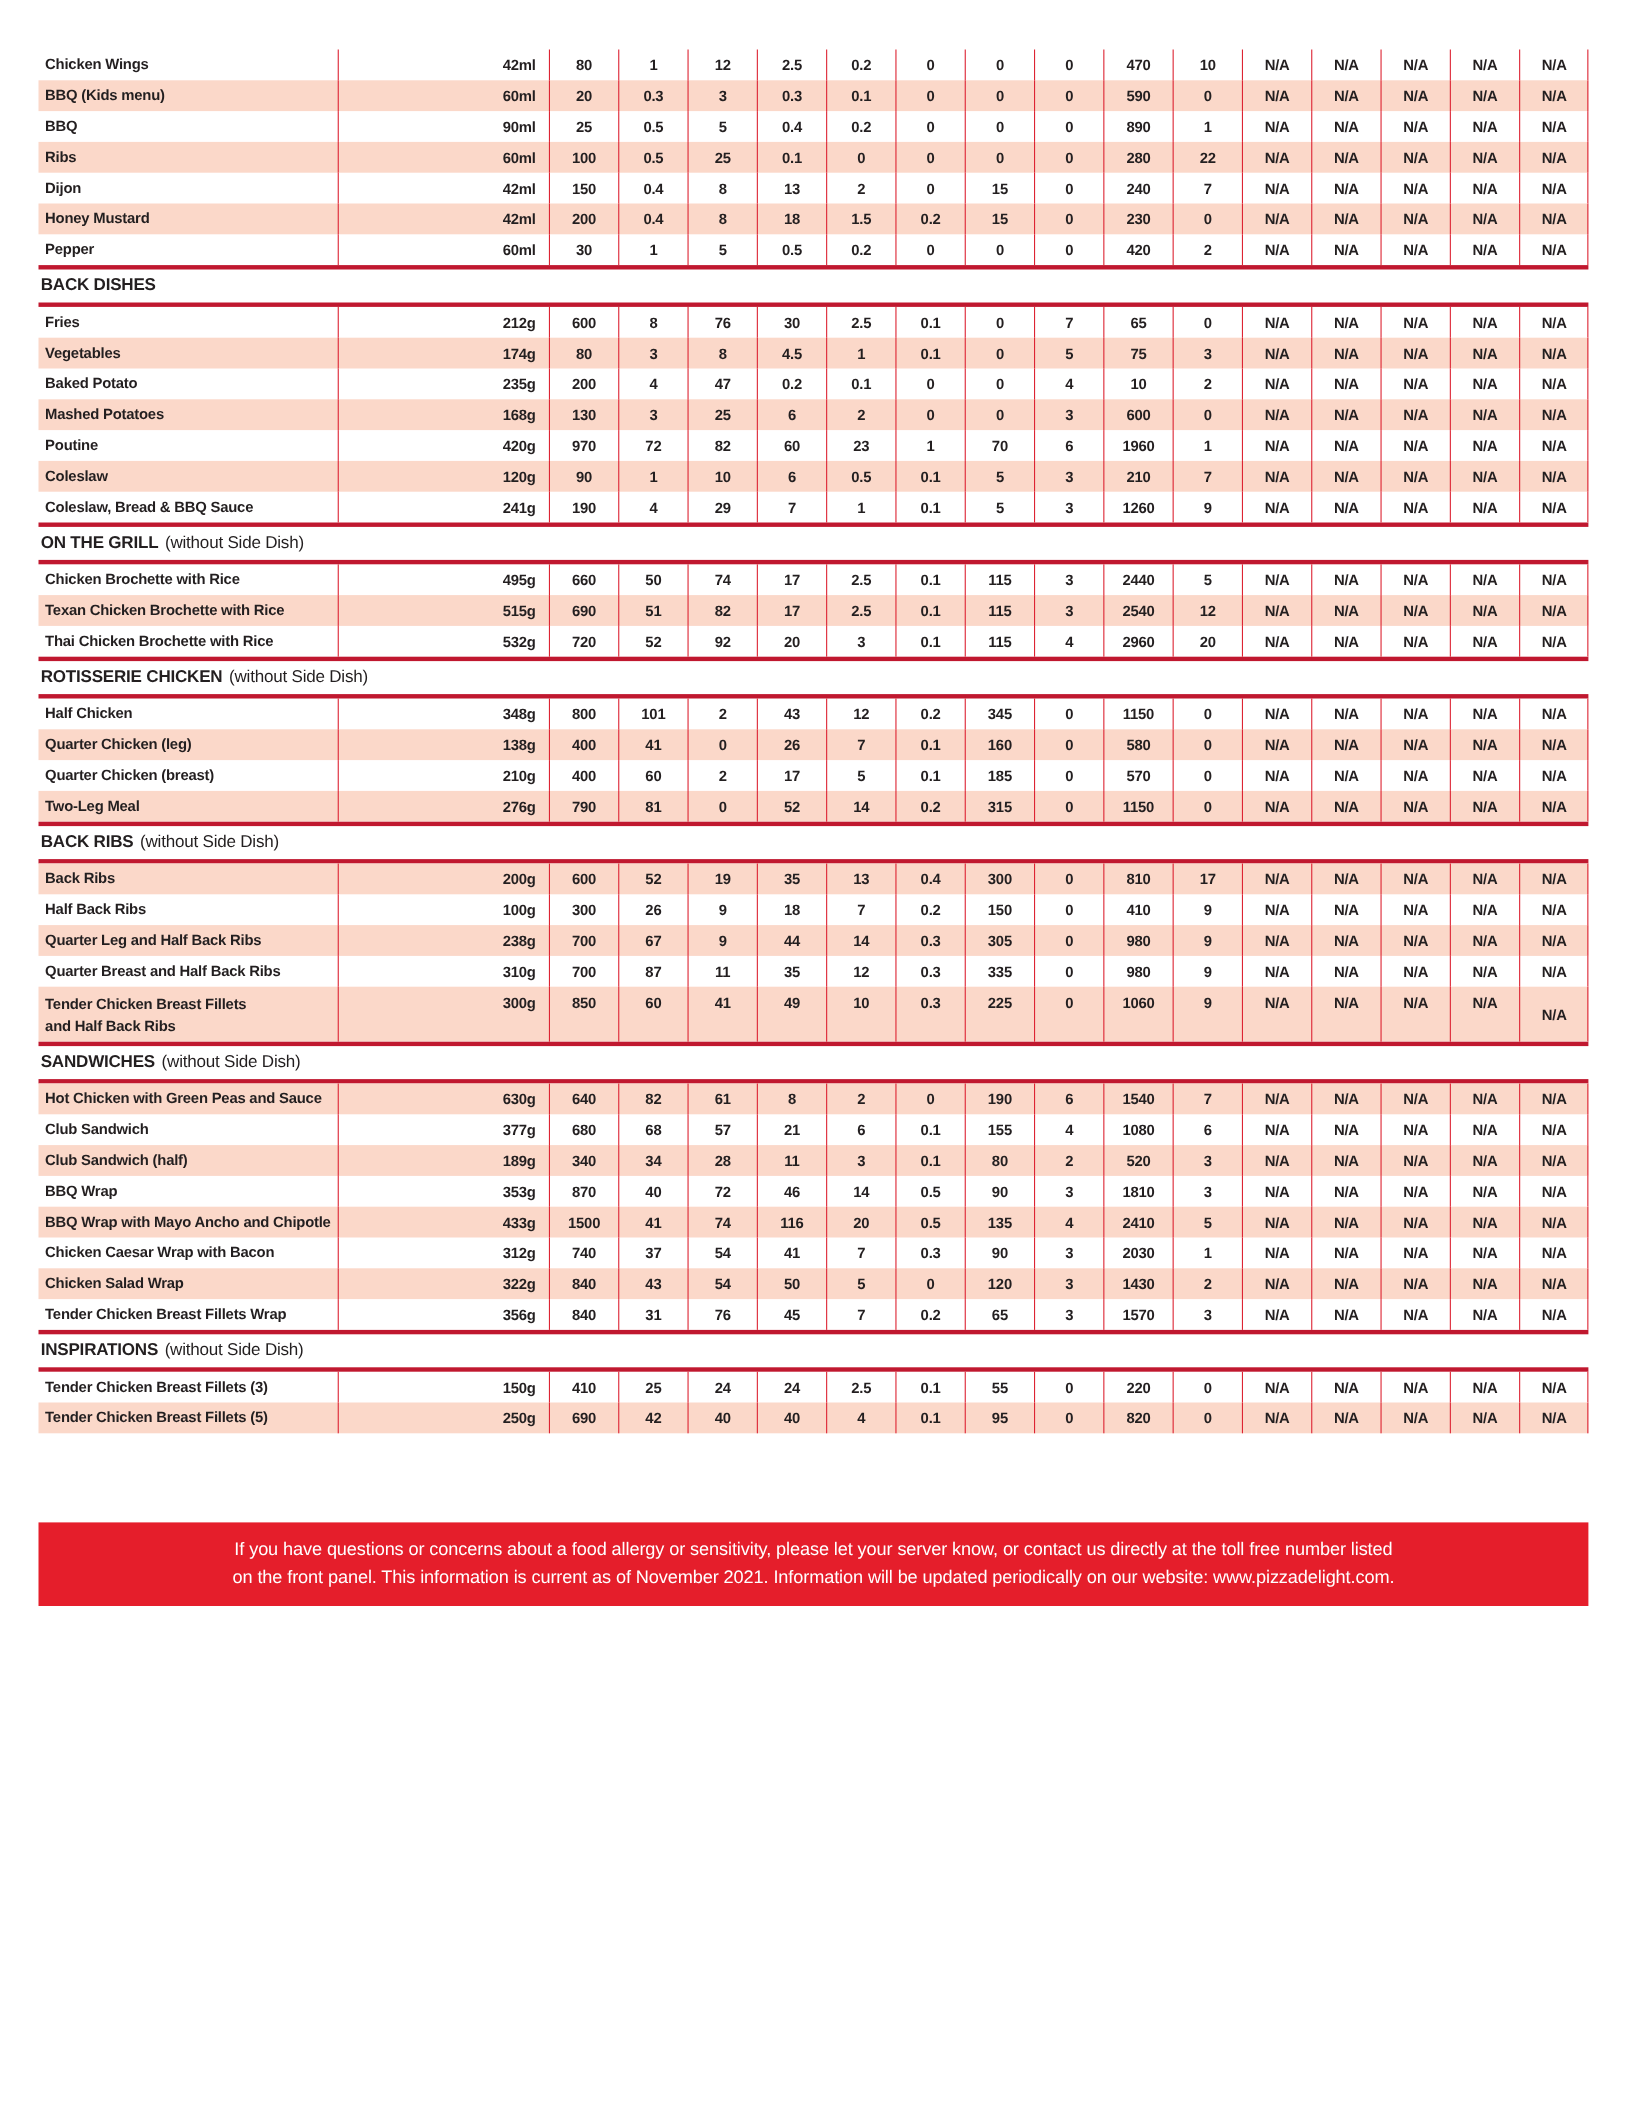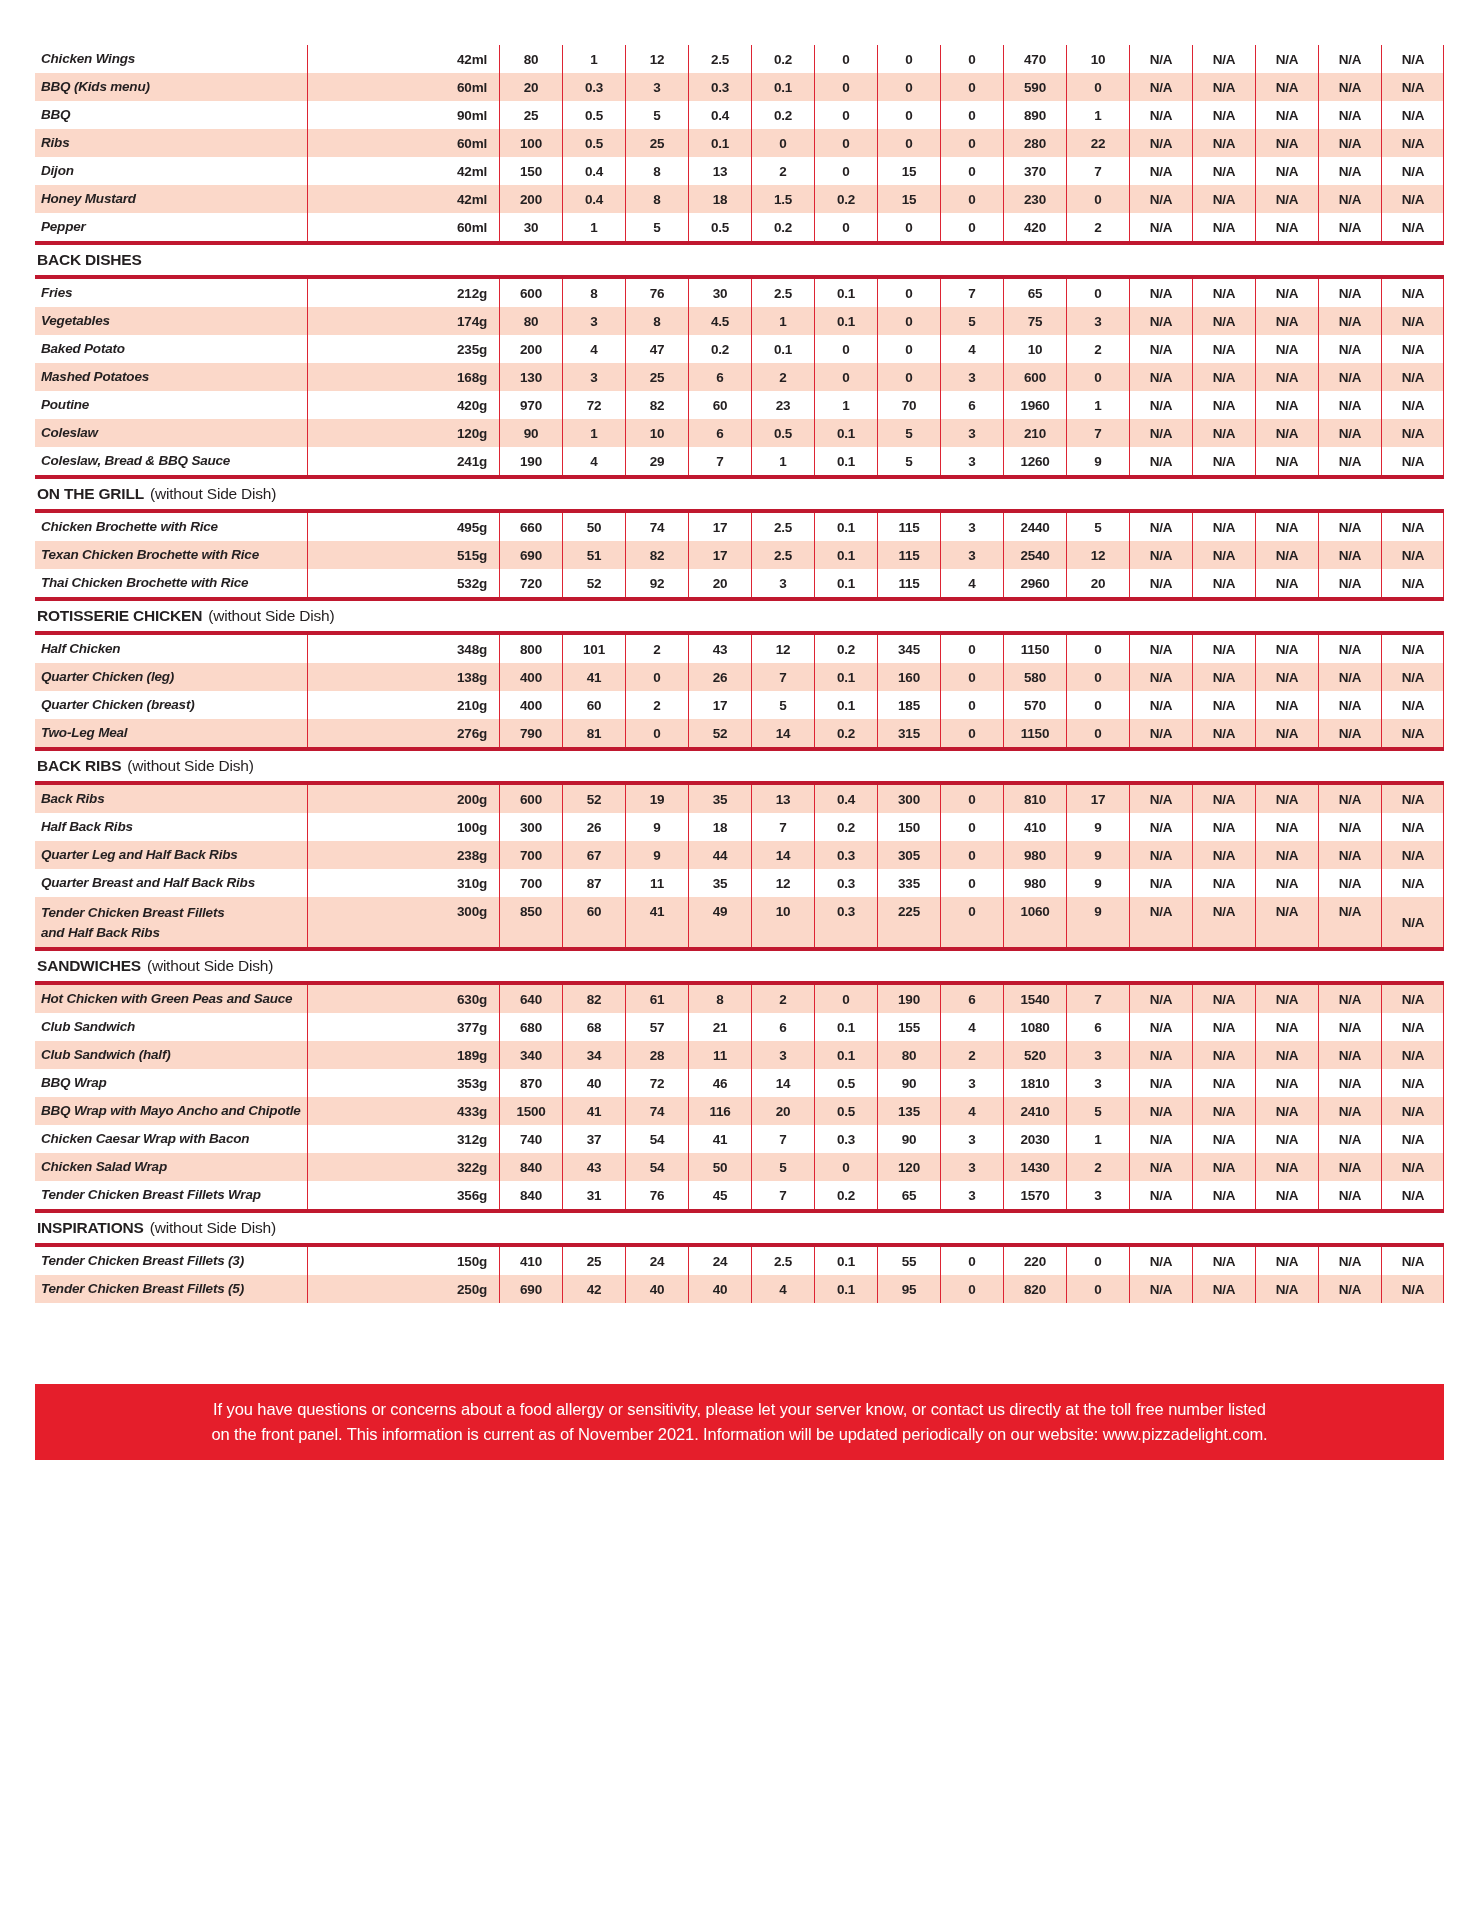--- a/index.html
+++ b/index.html
@@ -20,21 +20,21 @@
     height:28px;
     color:var(--ink);
     font-size:13.5px;
     font-weight:700;
     letter-spacing:-0.2px;
     border-right:1px solid var(--thin);
   }
   .row.pink{background:var(--pink);}
   .row.tall{height:50px;}
   .cell{display:flex;align-items:center;height:100%;}
-  .c-name{padding-left:6px;display:flex;flex-direction:column;justify-content:center;align-items:flex-start;font-style:italic;}
+  .c-name{padding-left:6px;display:flex;flex-direction:column;justify-content:center;align-items:flex-start;}
   .c-name span{display:block;line-height:1.45;}
   .c-serving{justify-content:flex-end;padding-right:12px;border-left:1px solid var(--thin);}
   .c-num{justify-content:center;border-left:1px solid var(--thin);}
   .row.tall .cell{align-items:flex-start;padding-top:7px;}
   .row.tall .c-name{justify-content:flex-start;padding-top:6px;}
   .row.tall .c-last{align-items:center;padding-top:0;}
   .section-band{
     height:38px;
     display:flex;align-items:center;
     border-top:4px solid var(--thick);
@@ -151,21 +151,21 @@
         </div>
         <div class="cell c-serving">42ml</div>
         <div class="cell c-num">150</div>
         <div class="cell c-num">0.4</div>
         <div class="cell c-num">8</div>
         <div class="cell c-num">13</div>
         <div class="cell c-num">2</div>
         <div class="cell c-num">0</div>
         <div class="cell c-num">15</div>
         <div class="cell c-num">0</div>
-        <div class="cell c-num">370</div>
+        <div class="cell c-num">240</div>
         <div class="cell c-num">7</div>
         <div class="cell c-num">N/A</div>
         <div class="cell c-num">N/A</div>
         <div class="cell c-num">N/A</div>
         <div class="cell c-num">N/A</div>
         <div class="cell c-num c-last">N/A</div>
       </div>
       <div class="row pink">
         <div class="cell c-name">
           <span>Honey Mustard</span>

